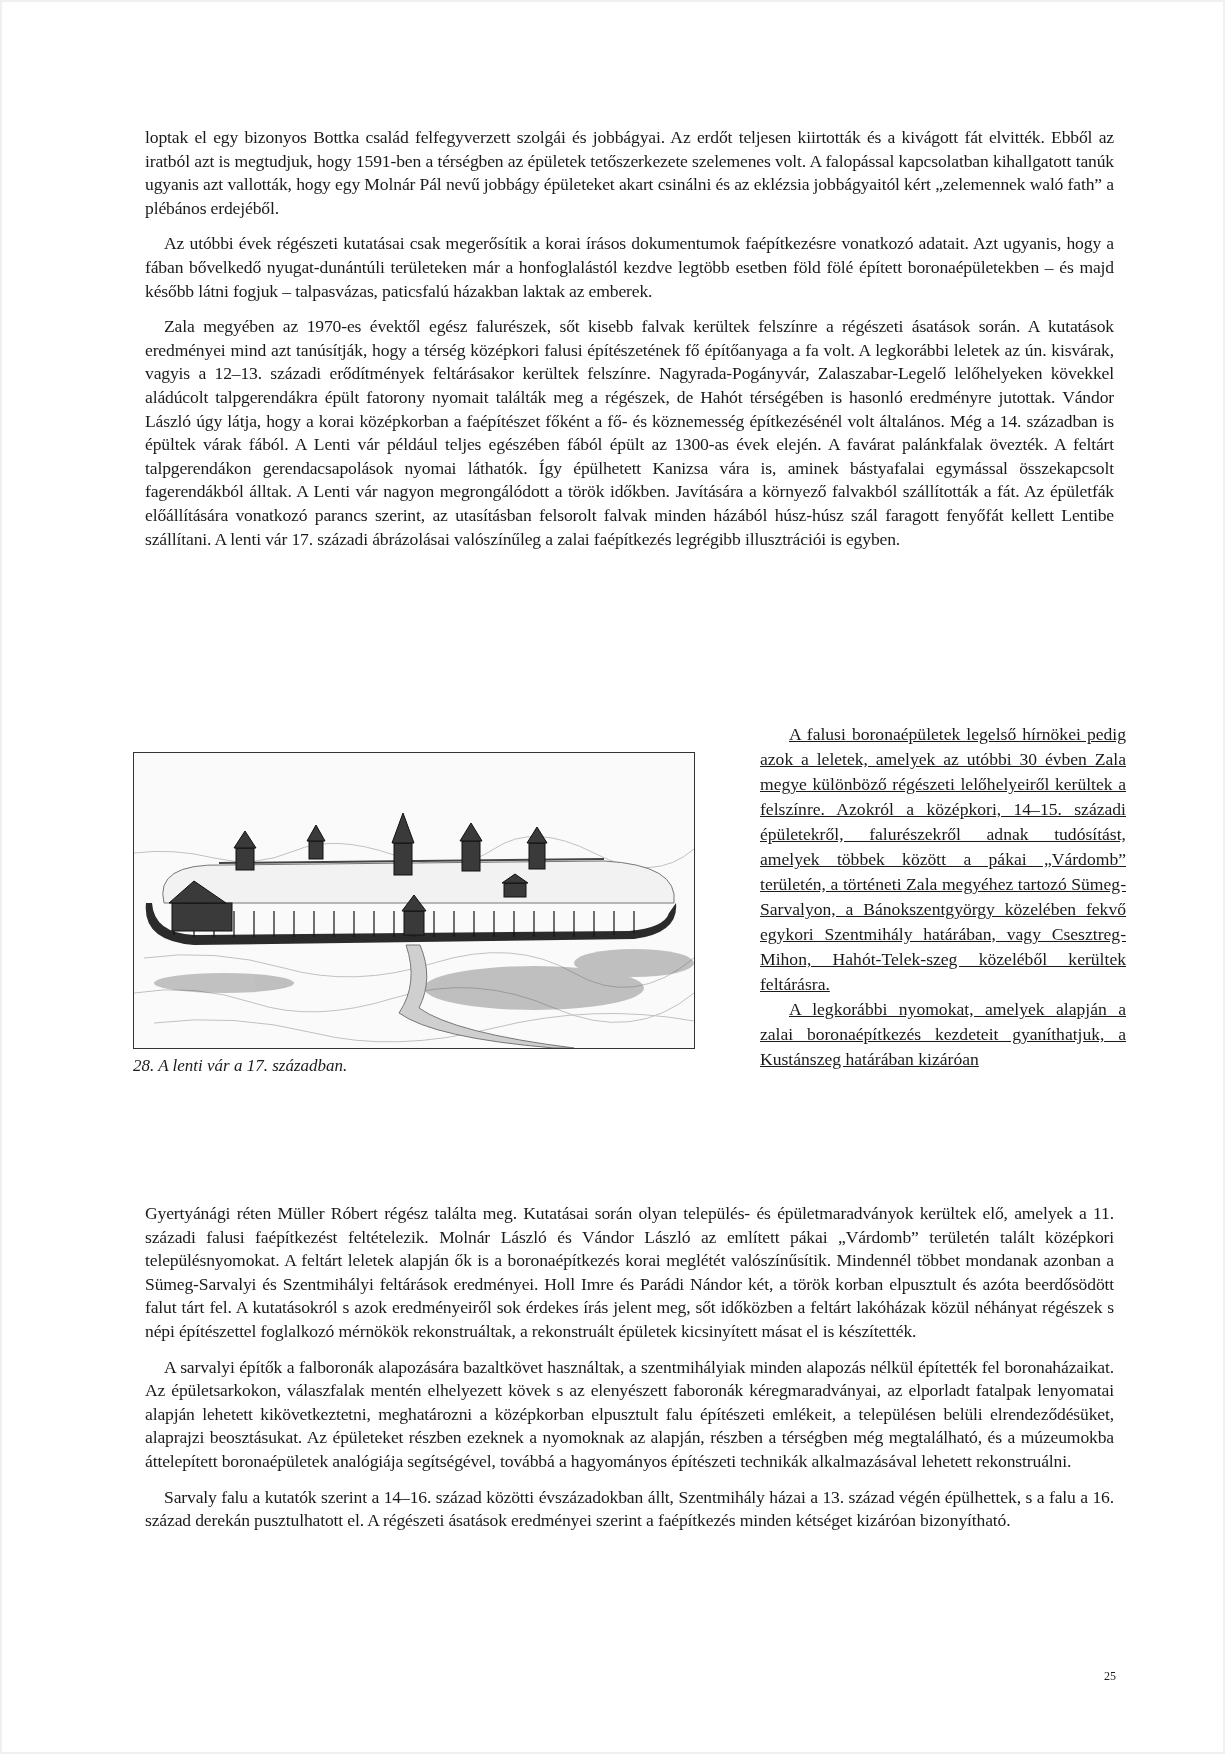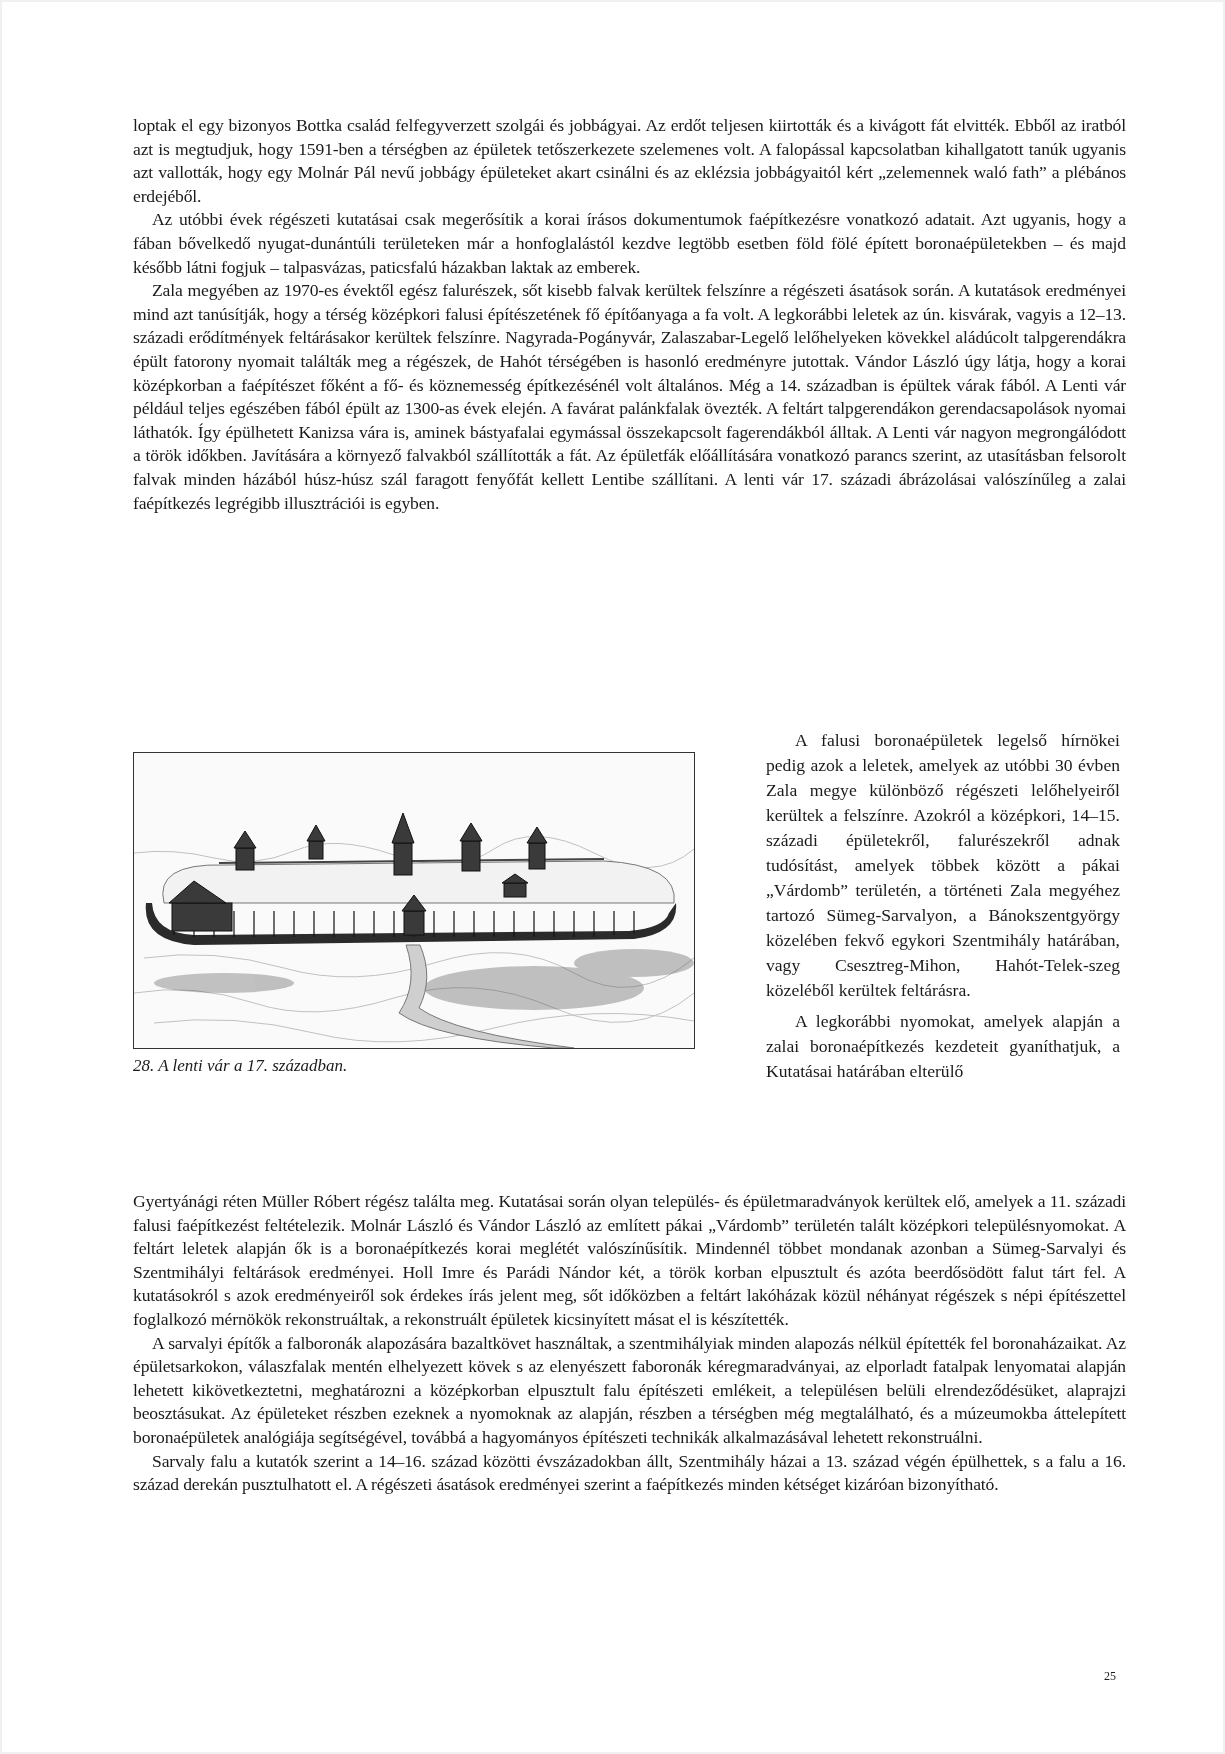--- a/index.html
+++ b/index.html
@@ -2,26 +2,26 @@
 <html><head>
 <meta charset="utf-8">
 <style>
   html, body { margin: 0; padding: 0; background: #ffffff; }
   body { width: 1225px; height: 1754px; position: relative; overflow: hidden;
          font-family: "Liberation Serif", "DejaVu Serif", serif; color: #1a1a1a; }
   .page-edge { position: absolute; left: 0; top: 0; width: 1225px; height: 1754px;
                box-shadow: inset 0 0 0 2px #f0f0f0; pointer-events: none; }
   .text-block { position: absolute; left: 133px; width: 993px; font-size: 17.6px;
                 line-height: 23.6px; text-align: justify; letter-spacing: -0.15px; }
-  .text-block p { margin: 0; }
+  .text-block p { margin: 12px; }
   .text-block p.indent { text-indent: 19px; }
   #block-top { top: 114px; }
   #block-right { position: absolute; left: 760px; top: 722px; width: 366px;
                  font-size: 17.6px; line-height: 25px; text-align: justify; }
-  #block-right p { margin: 6px; text-indent: 29px; }
+  #block-right p { margin: 0; text-indent: 29px; text-decoration: underline; }
   #block-bottom { top: 1190px; }
   .figure { position: absolute; left: 133px; top: 752px; width: 560px; height: 295px;
             border: 1px solid #333; background: #fdfdfd; overflow: hidden; }
   .figure svg { width: 100%; height: 100%; display: block; }
   .caption { position: absolute; left: 133px; top: 1056px; font-size: 17px; font-style: italic; }
   .page-number { position: absolute; left: 1104px; top: 1669px; font-size: 12px; }
 </style>
 </head>
 <body>
 
@@ -79,21 +79,21 @@
     </g>
 
     <path d="M272 192 Q285 230 265 260 Q300 285 420 295 L440 295 Q320 280 285 255 Q300 225 286 192 Z" fill="#cfcfcf" stroke="#777" stroke-width="1"></path>
   </svg>
 </div>
 
 <div class="caption">28. A lenti vár a 17. században.</div>
 
 <div id="block-right">
   <p>A falusi boronaépületek legelső hírnökei pedig azok a leletek, amelyek az utóbbi 30 évben Zala megye különböző régészeti lelőhelyeiről kerültek a felszínre. Azokról a középkori, 14–15. századi épületekről, falurészekről adnak tudósítást, amelyek többek között a pákai „Várdomb” területén, a történeti Zala megyéhez tartozó Sümeg-Sarvalyon, a Bánokszentgyörgy közelében fekvő egykori Szentmihály határában, vagy Csesztreg-Mihon, Hahót-Telek-szeg közeléből kerültek feltárásra.</p>
-  <p>A legkorábbi nyomokat, amelyek alapján a zalai boronaépítkezés kezdeteit gyaníthatjuk, a Kutatásai határában elterülő</p>
+  <p>A legkorábbi nyomokat, amelyek alapján a zalai boronaépítkezés kezdeteit gyaníthatjuk, a Kustánszeg határában kizáróan</p>
 </div>
 
 <div class="text-block" id="block-bottom">
   <p>Gyertyánági réten Müller Róbert régész találta meg. Kutatásai során olyan település- és épületmaradványok kerültek elő, amelyek a 11. századi falusi faépítkezést feltételezik. Molnár László és Vándor László az említett pákai „Várdomb” területén talált középkori településnyomokat. A feltárt leletek alapján ők is a boronaépítkezés korai meglétét valószínűsítik. Mindennél többet mondanak azonban a Sümeg-Sarvalyi és Szentmihályi feltárások eredményei. Holl Imre és Parádi Nándor két, a török korban elpusztult és azóta beerdősödött falut tárt fel. A kutatásokról s azok eredményeiről sok érdekes írás jelent meg, sőt időközben a feltárt lakóházak közül néhányat régészek s népi építészettel foglalkozó mérnökök rekonstruáltak, a rekonstruált épületek kicsinyített másat el is készítették.</p>
   <p class="indent">A sarvalyi építők a falboronák alapozására bazaltkövet használtak, a szentmihályiak minden alapozás nélkül építették fel boronaházaikat. Az épületsarkokon, válaszfalak mentén elhelyezett kövek s az elenyészett faboronák kéregmaradványai, az elporladt fatalpak lenyomatai alapján lehetett kikövetkeztetni, meghatározni a középkorban elpusztult falu építészeti emlékeit, a településen belüli elrendeződésüket, alaprajzi beosztásukat. Az épületeket részben ezeknek a nyomoknak az alapján, részben a térségben még megtalálható, és a múzeumokba áttelepített boronaépületek analógiája segítségével, továbbá a hagyományos építészeti technikák alkalmazásával lehetett rekonstruálni.</p>
   <p class="indent">Sarvaly falu a kutatók szerint a 14–16. század közötti évszázadokban állt, Szentmihály házai a 13. század végén épülhettek, s a falu a 16. század derekán pusztulhatott el. A régészeti ásatások eredményei szerint a faépítkezés minden kétséget kizáróan bizonyítható.</p>
 </div>
 
 <div class="page-number">25</div>
 

